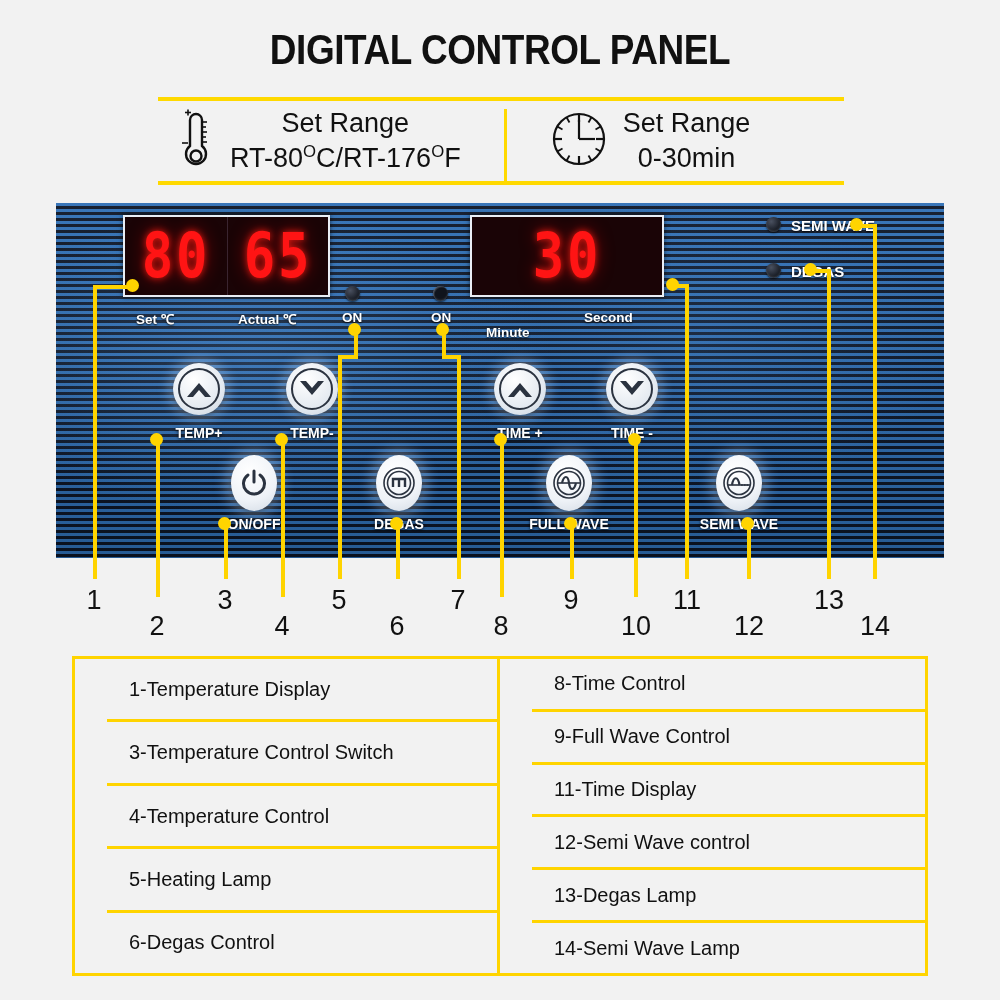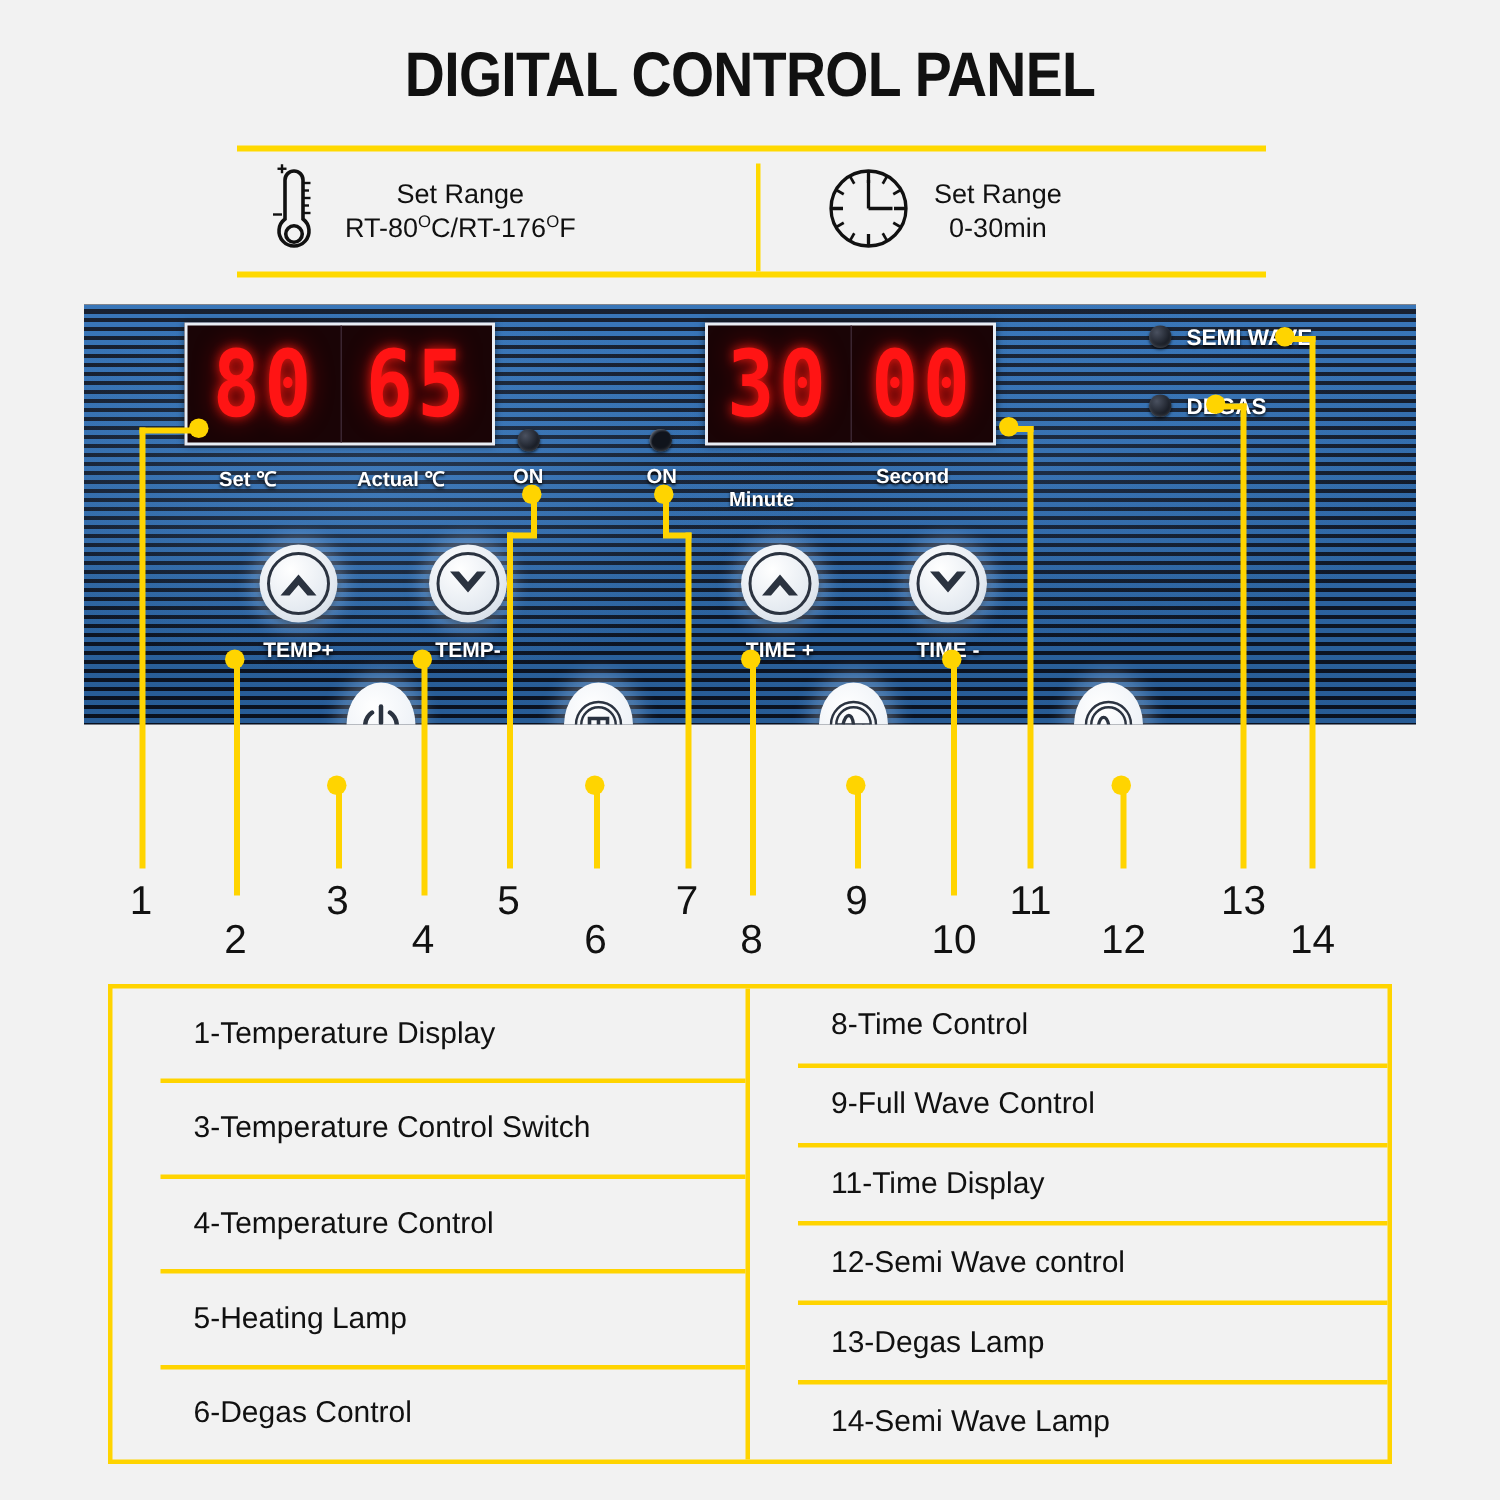--- a/index.html
+++ b/index.html
@@ -29,30 +29,30 @@
   }
   .spec-divider {
     position: absolute; left: 50.5%; top: 8px; width: 3px; height: 72px;
     background: #ffd900;
   }
   .spec-cell { display: flex; align-items: center; }
   .spec-cell.temp { width: 52%; padding-left: 18px; }
   .spec-cell.time { width: 48%; padding-left: 34px; }
   .spec-icon { flex: 0 0 auto; margin-right: 14px; }
   .spec-text {
-    font-size: 18px; color: #111; line-height: 1.28;
+    font-size: 27px; color: #111; line-height: 1.28;
     font-family: "Liberation Sans", sans-serif;
   }
   .spec-text .l1 { display: block; text-align: center; }
   .spec-text .l2 { display: block; white-space: nowrap; }
   .spec-text sup { font-size: 0.62em; vertical-align: super; }
 
   
   .panel {
-    position: absolute; left: 56px; top: 203px; width: 888px; height: 280px;
+    position: absolute; left: 56px; top: 203px; width: 888px; height: 355px;
     background:
       repeating-linear-gradient(
         to bottom,
         #2f6fb5 0px, #2f6fb5 3px,
         #0c1526 3px, #0c1526 6px
       );
     overflow: hidden;
   }
   .panel::after {
     content:""; position:absolute; inset:0;
@@ -244,26 +244,23 @@
         </div>
         <div class="led-half">
           <span class="led-digits">65</span>
         </div>
       </div>
 
       <div class="led-box time">
         <div class="led-half">
           <span class="led-digits">30</span>
         </div>
-        <div class="led-half">
-          <span class="led-digits">00</span>
-        </div>
-      </div>
-
-      <div class="plabel" style="left:90px; top:107px;">Set ℃</div>
+      </div>
+
+      <div class="plabel" style="left:80px; top:107px;">Set ℃</div>
       <div class="plabel" style="left:182px; top:107px;">Actual ℃</div>
       <div class="plabel" style="left:286px; top:107px;">ON</div>
       <div class="plabel" style="left:375px; top:107px;">ON</div>
       <div class="plabel" style="left:430px; top:122px;">Minute</div>
       <div class="plabel" style="left:528px; top:107px;">Second</div>
 
       <div class="lamp" style="left:289px; top:83px;"></div>
       <div class="lamp" style="left:377px; top:83px; background:radial-gradient(circle at 60% 60%, #10141c 55%, #8d97a8 90%);"></div>
 
       <div class="lamp" style="left:710px; top:14px;"></div>

